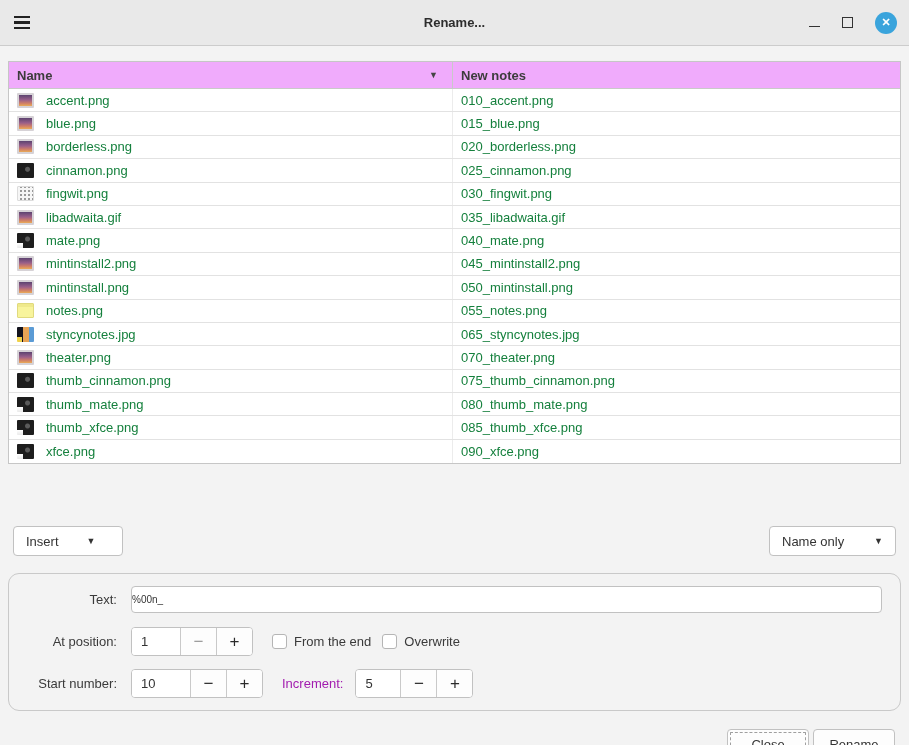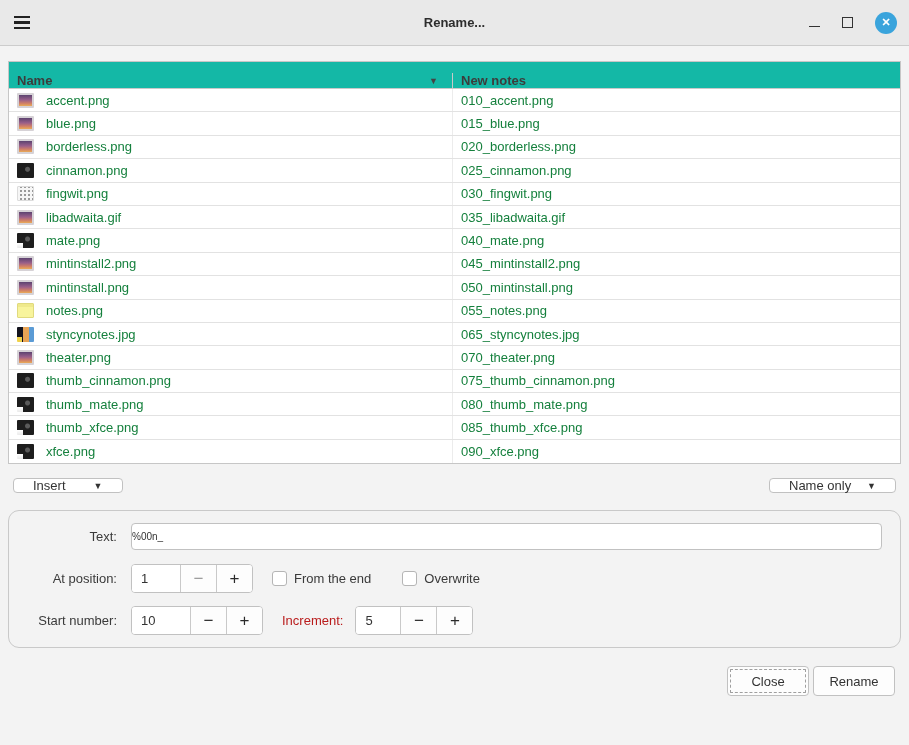--- a/index.html
+++ b/index.html
@@ -40,21 +40,21 @@
     color: #fff; font-size: 11px; font-weight: bold;
     display: flex; align-items: center; justify-content: center; cursor: pointer;
   }
   
   .rename-table {
     margin: 15px 8px 0 8px;
     width: 893px;
     background: #ffffff;
     border: 1px solid #c6c6c6;
   }
-  .thead { display: flex; background: #14b8a6; border-bottom: 1px solid #c9c9c9; height: 27px; align-items: flex-end; }
+  .thead { display: flex; background: #f0abfc; border-bottom: 1px solid #c9c9c9; height: 27px; }
   .th { display: flex; align-items: center; font-weight: bold; color: #3c3c3c; padding: 0 8px; }
   .th-name { width: 444px; border-right: 1px solid #c9c9c9; }
   .th-new { flex: 1; }
   .sort-arrow { margin-left: auto; margin-right: 6px; font-size: 9px; color: #444; }
   .trow { display: flex; height: 23.4px; border-bottom: 1px solid #e2e2e2; background: #fff; }
   .trow:last-child { border-bottom: none; }
   .cell { display: flex; align-items: center; overflow: hidden; white-space: nowrap; }
   .name-cell { width: 444px; border-right: 1px solid #ececec; padding: 0 8px; gap: 12px; }
   .new-cell { flex: 1; padding: 0 8px; }
   .fname { color: #15803d; }
@@ -86,22 +86,22 @@
     background: linear-gradient(135deg, #2e5570 0%, #16293d 55%, #4d7f93 100%);
   }
   .thumb[data-icontype="split"] {
     background:
       linear-gradient(#f0d24a, #f0d24a) no-repeat 0 100% / 5px 5px,
       linear-gradient(to right, #14141e 0 38%, #e8a455 38% 68%, #5b9bd5 68% 100%);
   }
   
   .dropdown-row { margin: 14px 13px 0 13px; display: flex; justify-content: space-between; }
   .dd-btn {
-    height: 15px; background: #fff; border: 1px solid #c1c1c1; border-radius: 4px;
-    display: flex; align-items: center; padding: 0 19px; gap: 28px; cursor: pointer; color: #333;
+    height: 30px; background: #fff; border: 1px solid #c1c1c1; border-radius: 4px;
+    display: flex; align-items: center; padding: 0 12px; gap: 28px; cursor: pointer; color: #333; margin-top: 48px;
   }
   .dd-btn .dd-arrow { font-size: 9px; color: #333; }
   .dd-insert { width: 110px; }
   .dd-scope { width: 127px; justify-content: space-between; gap: 10px; }
   
   .panel {
     margin: 17px 8px 0 8px; width: 893px; height: 138px;
     border: 1px solid #c9c9c9; border-radius: 11px;
     padding: 12px 18px 12px 8px;
     display: flex; flex-direction: column; justify-content: space-between;
@@ -120,27 +120,27 @@
   }
   .spin.wide input { width: 58px; }
   .spin.narrow input { width: 44px; }
   .spin button {
     width: 36px; border: none; border-left: 1px solid #c9c9c9; background: #fdfdfd;
     font-size: 17px; color: #2a2a2a; cursor: pointer; line-height: 1;
     font-family: "Liberation Sans", sans-serif;
   }
   .spin button.dim { color: #9a9a9a; }
   .chk-group { display: flex; align-items: center; margin-left: 19px; gap: 7px; cursor: pointer; }
-  .chk-group.second { margin-left: 31px; }
+  .chk-group.second { margin-left: 11px; }
   .checkbox {
     width: 15px; height: 15px; border: 1px solid #b5b5b5; border-radius: 3px; background: #fff;
     flex: 0 0 auto;
   }
   .inline-label { color: #3a3a3a; }
-  .inc-label { margin-left: 19px; margin-right: 12px; color: #b91c1c; }
+  .inc-label { margin-left: 19px; margin-right: 12px; color: #a21caf; }
   
   .actions { margin: 18px 14px 0 0; display: flex; justify-content: flex-end; gap: 4px; padding-left: 28px; }
   .act-btn {
     width: 82px; height: 30px; background: #fdfdfd; border: 1px solid #c1c1c1; border-radius: 4px;
     font-family: "Liberation Sans", sans-serif; font-size: 13px; color: #333; cursor: pointer;
   }
   .act-btn.focused { outline: 1px dashed #9f9f9f; outline-offset: -4px; }
 </style>
 </head>
 <body>

